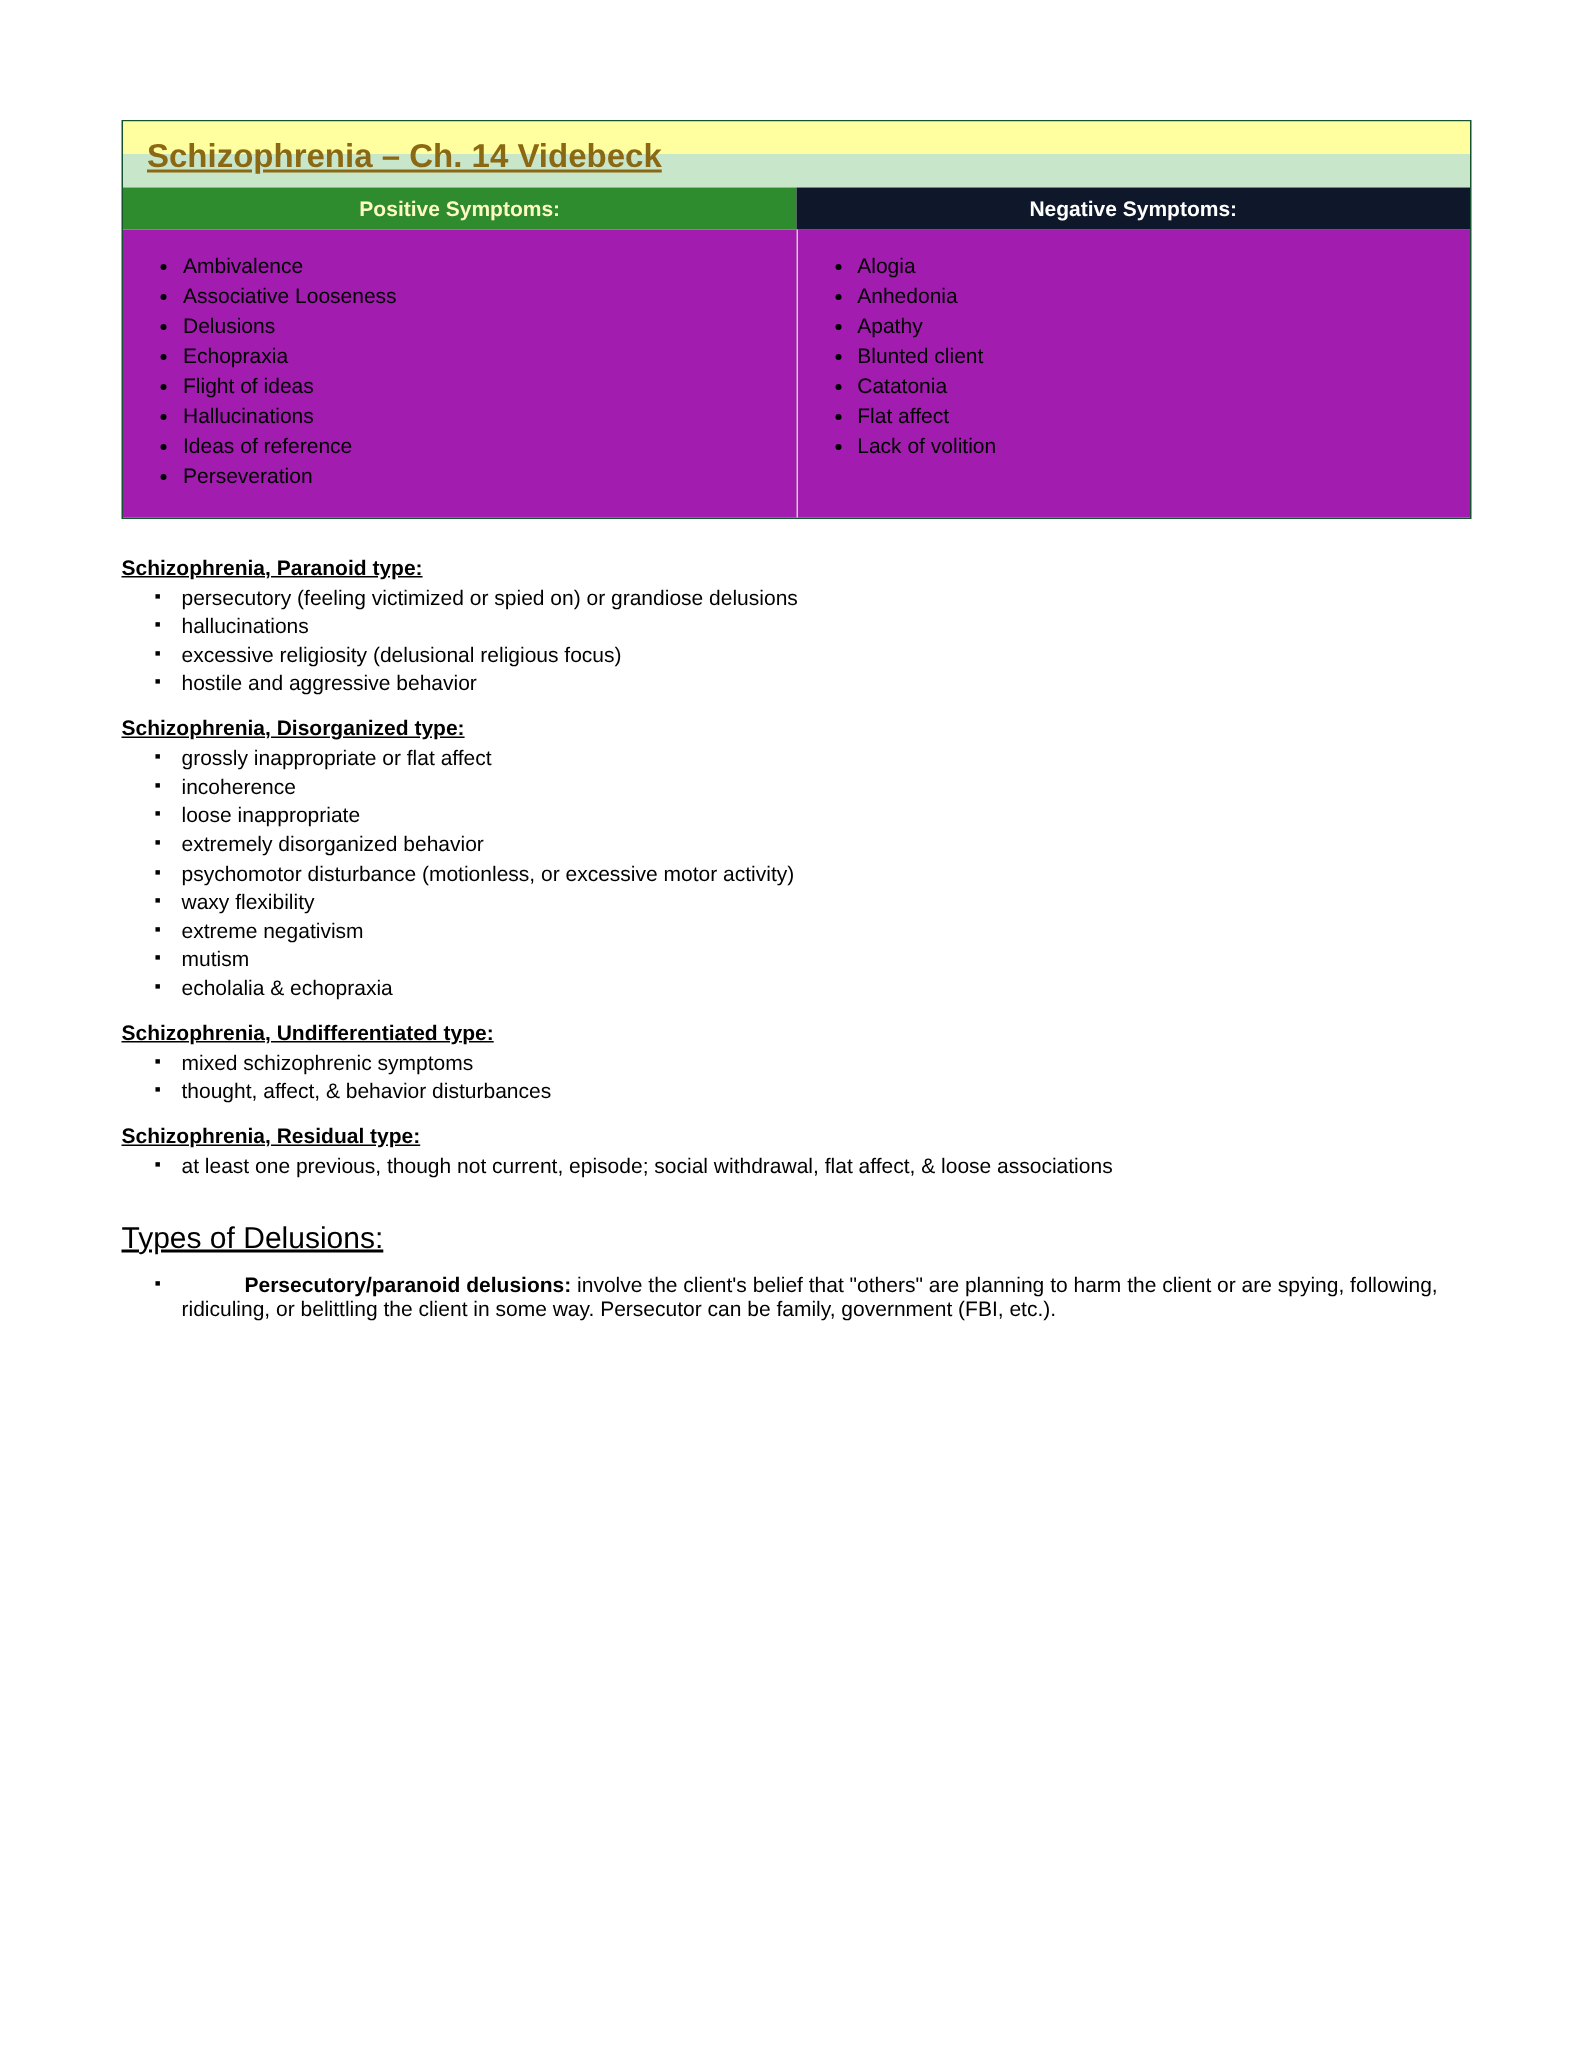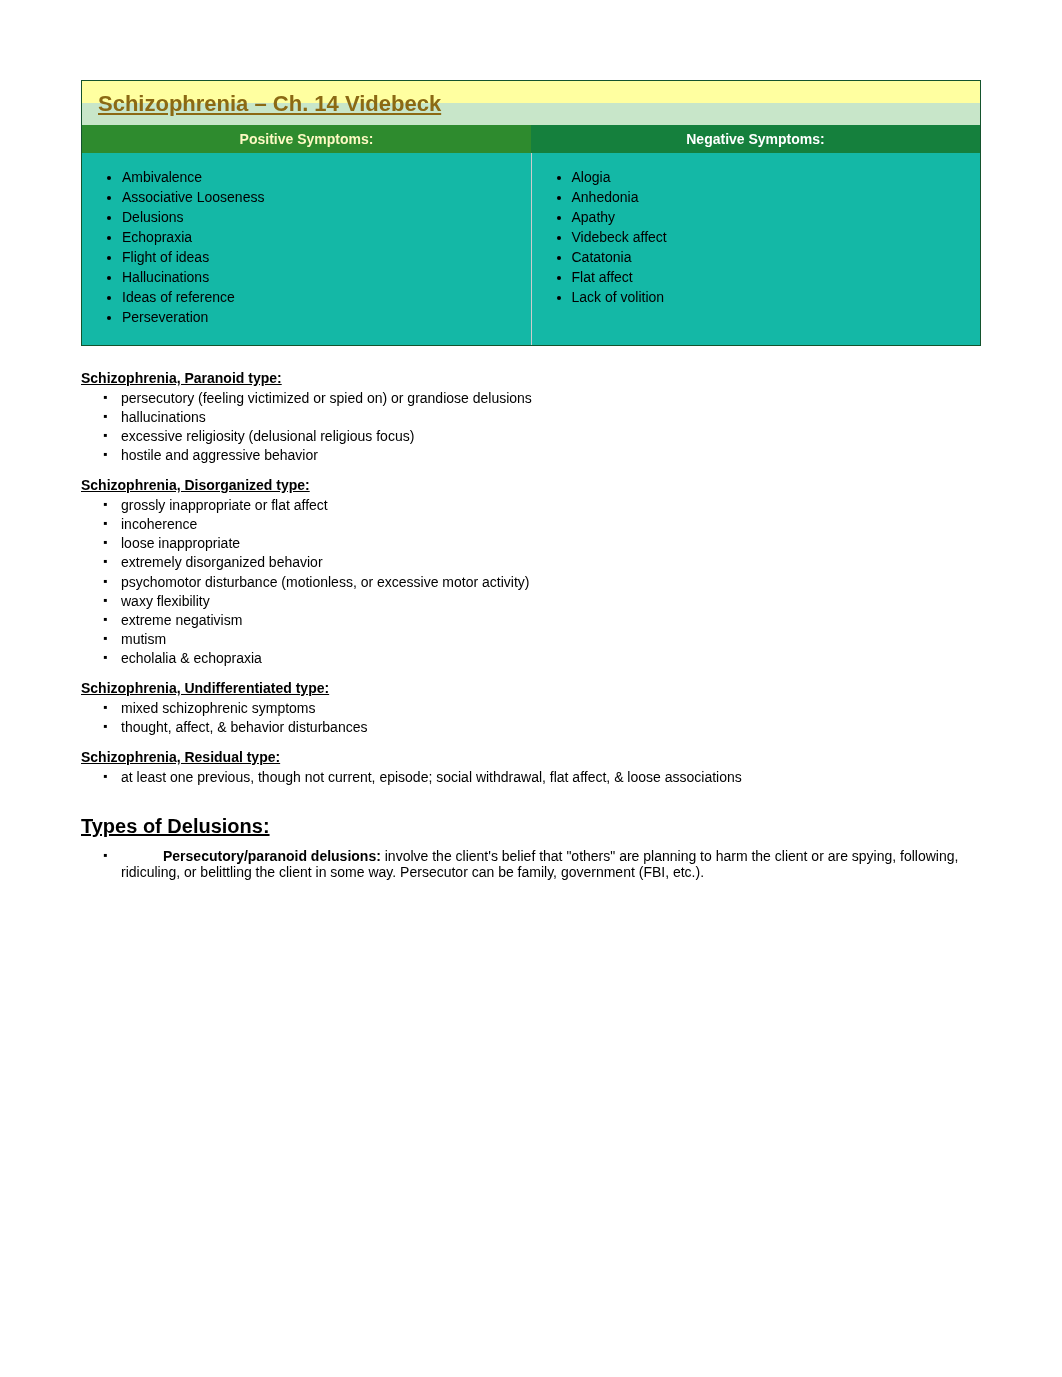--- a/index.html
+++ b/index.html
@@ -47,31 +47,31 @@
       background: #2e8b2e;
       color: #fef9c3;
       font-weight: bold;
       text-align: center;
       padding: 6px 8px;
       font-size: 14px;
     }
 
     .symptoms-header-negative {
       flex: 1;
-      background: #15803d;
+      background: #0f172a;
       color: #fff;
       font-weight: bold;
       text-align: center;
       padding: 6px 8px;
       font-size: 14px;
     }
 
     .symptoms-body {
       display: flex;
-      background: #14b8a6;
+      background: #a21caf;
       border-top: none;
     }
 
     .symptoms-col {
       flex: 1;
       padding: 16px 20px 16px 30px;
     }
 
     .symptoms-col:first-child {
       border-right: 1px solid #ccc;
@@ -119,21 +119,21 @@
     .bullet-list li::before {
       content: '▪';
       position: absolute;
       left: -18px;
       font-size: 12px;
     }
 
     
     .delusions-heading {
       font-size: 20px;
-      font-weight: bold;
+      font-weight: normal;
       margin-top: 30px;
       margin-bottom: 10px;
       text-decoration: underline;
     }
 
     .delusions-list {
       list-style: none;
       padding-left: 40px;
     }
 
@@ -179,21 +179,21 @@
             <li>Hallucinations</li>
             <li>Ideas of reference</li>
             <li>Perseveration</li>
           </ul>
       </div>
       <div class="symptoms-col">
         <ul id="negative-list">
             <li>Alogia</li>
             <li>Anhedonia</li>
             <li>Apathy</li>
-            <li>Videbeck affect</li>
+            <li>Blunted client</li>
             <li>Catatonia</li>
             <li>Flat affect</li>
             <li>Lack of volition</li>
           </ul>
       </div>
     </div>
   </div>
 
   <div class="content-section">
 

